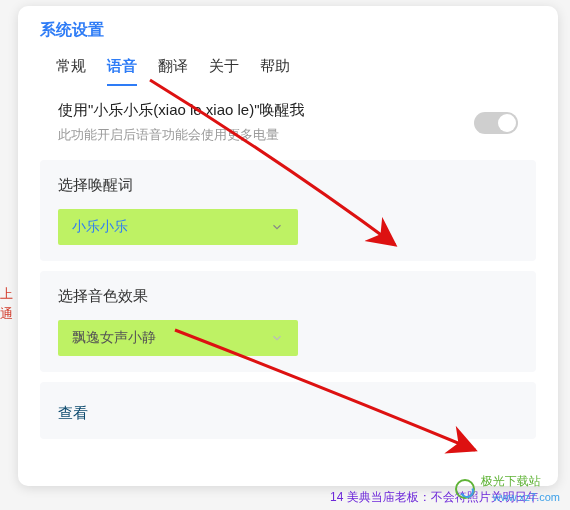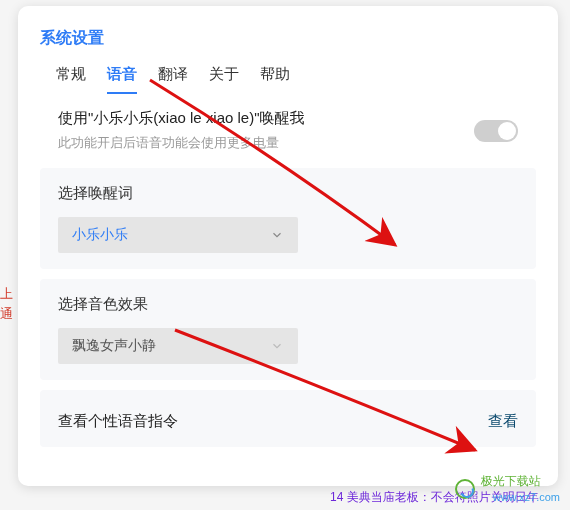--- a/index.html
+++ b/index.html
@@ -13,21 +13,21 @@
   }
   .panel {
     position: absolute;
     left: 18px;
     top: 6px;
     width: 540px;
     height: 480px;
     background: #fff;
     border-radius: 10px;
     box-shadow: 0 2px 12px rgba(0,0,0,0.12);
-    padding: 22px 22px 0 22px;
+    padding: 14px 22px 0 22px;
   }
   .title {
     color: #2e7cf6;
     font-size: 16px;
     font-weight: 600;
     margin-bottom: 10px;
   }
   .tabs {
     display: flex;
     gap: 21px;
@@ -96,21 +96,21 @@
     border-radius: 50%;
   }
   .sec-title {
     font-size: 15px;
     color: #333;
     margin-bottom: 14px;
   }
   .select {
     width: 240px;
     height: 36px;
-    background: #e5e5e5;
+    background: #bef264;
     border-radius: 2px;
     display: flex;
     align-items: center;
     justify-content: space-between;
     padding: 0 14px;
     color: #2e7cf6;
     font-size: 14px;
     cursor: pointer;
   }
   .select.muted { color: #555; }
@@ -224,21 +224,20 @@
     <div class="select muted">
       <span>飘逸女声小静</span>
       <svg class="chev" viewBox="0 0 24 24">
         <path d="M6 9l6 6 6-6" fill="none" stroke="#bbb" stroke-width="2"></path>
       </svg>
     </div>
   </div>
 
   <div class="section">
     <div class="view-row">
-      <div class="row-main">查看个性语音指令</div>
       <div class="view-link">查看</div>
     </div>
   </div>
 </div>
 
 <div class="bottom-text">14  美典当庙老板：不会符照片关明日年</div>
 
 <div class="watermark">
   <span class="wm-icon"></span>
   <span>

